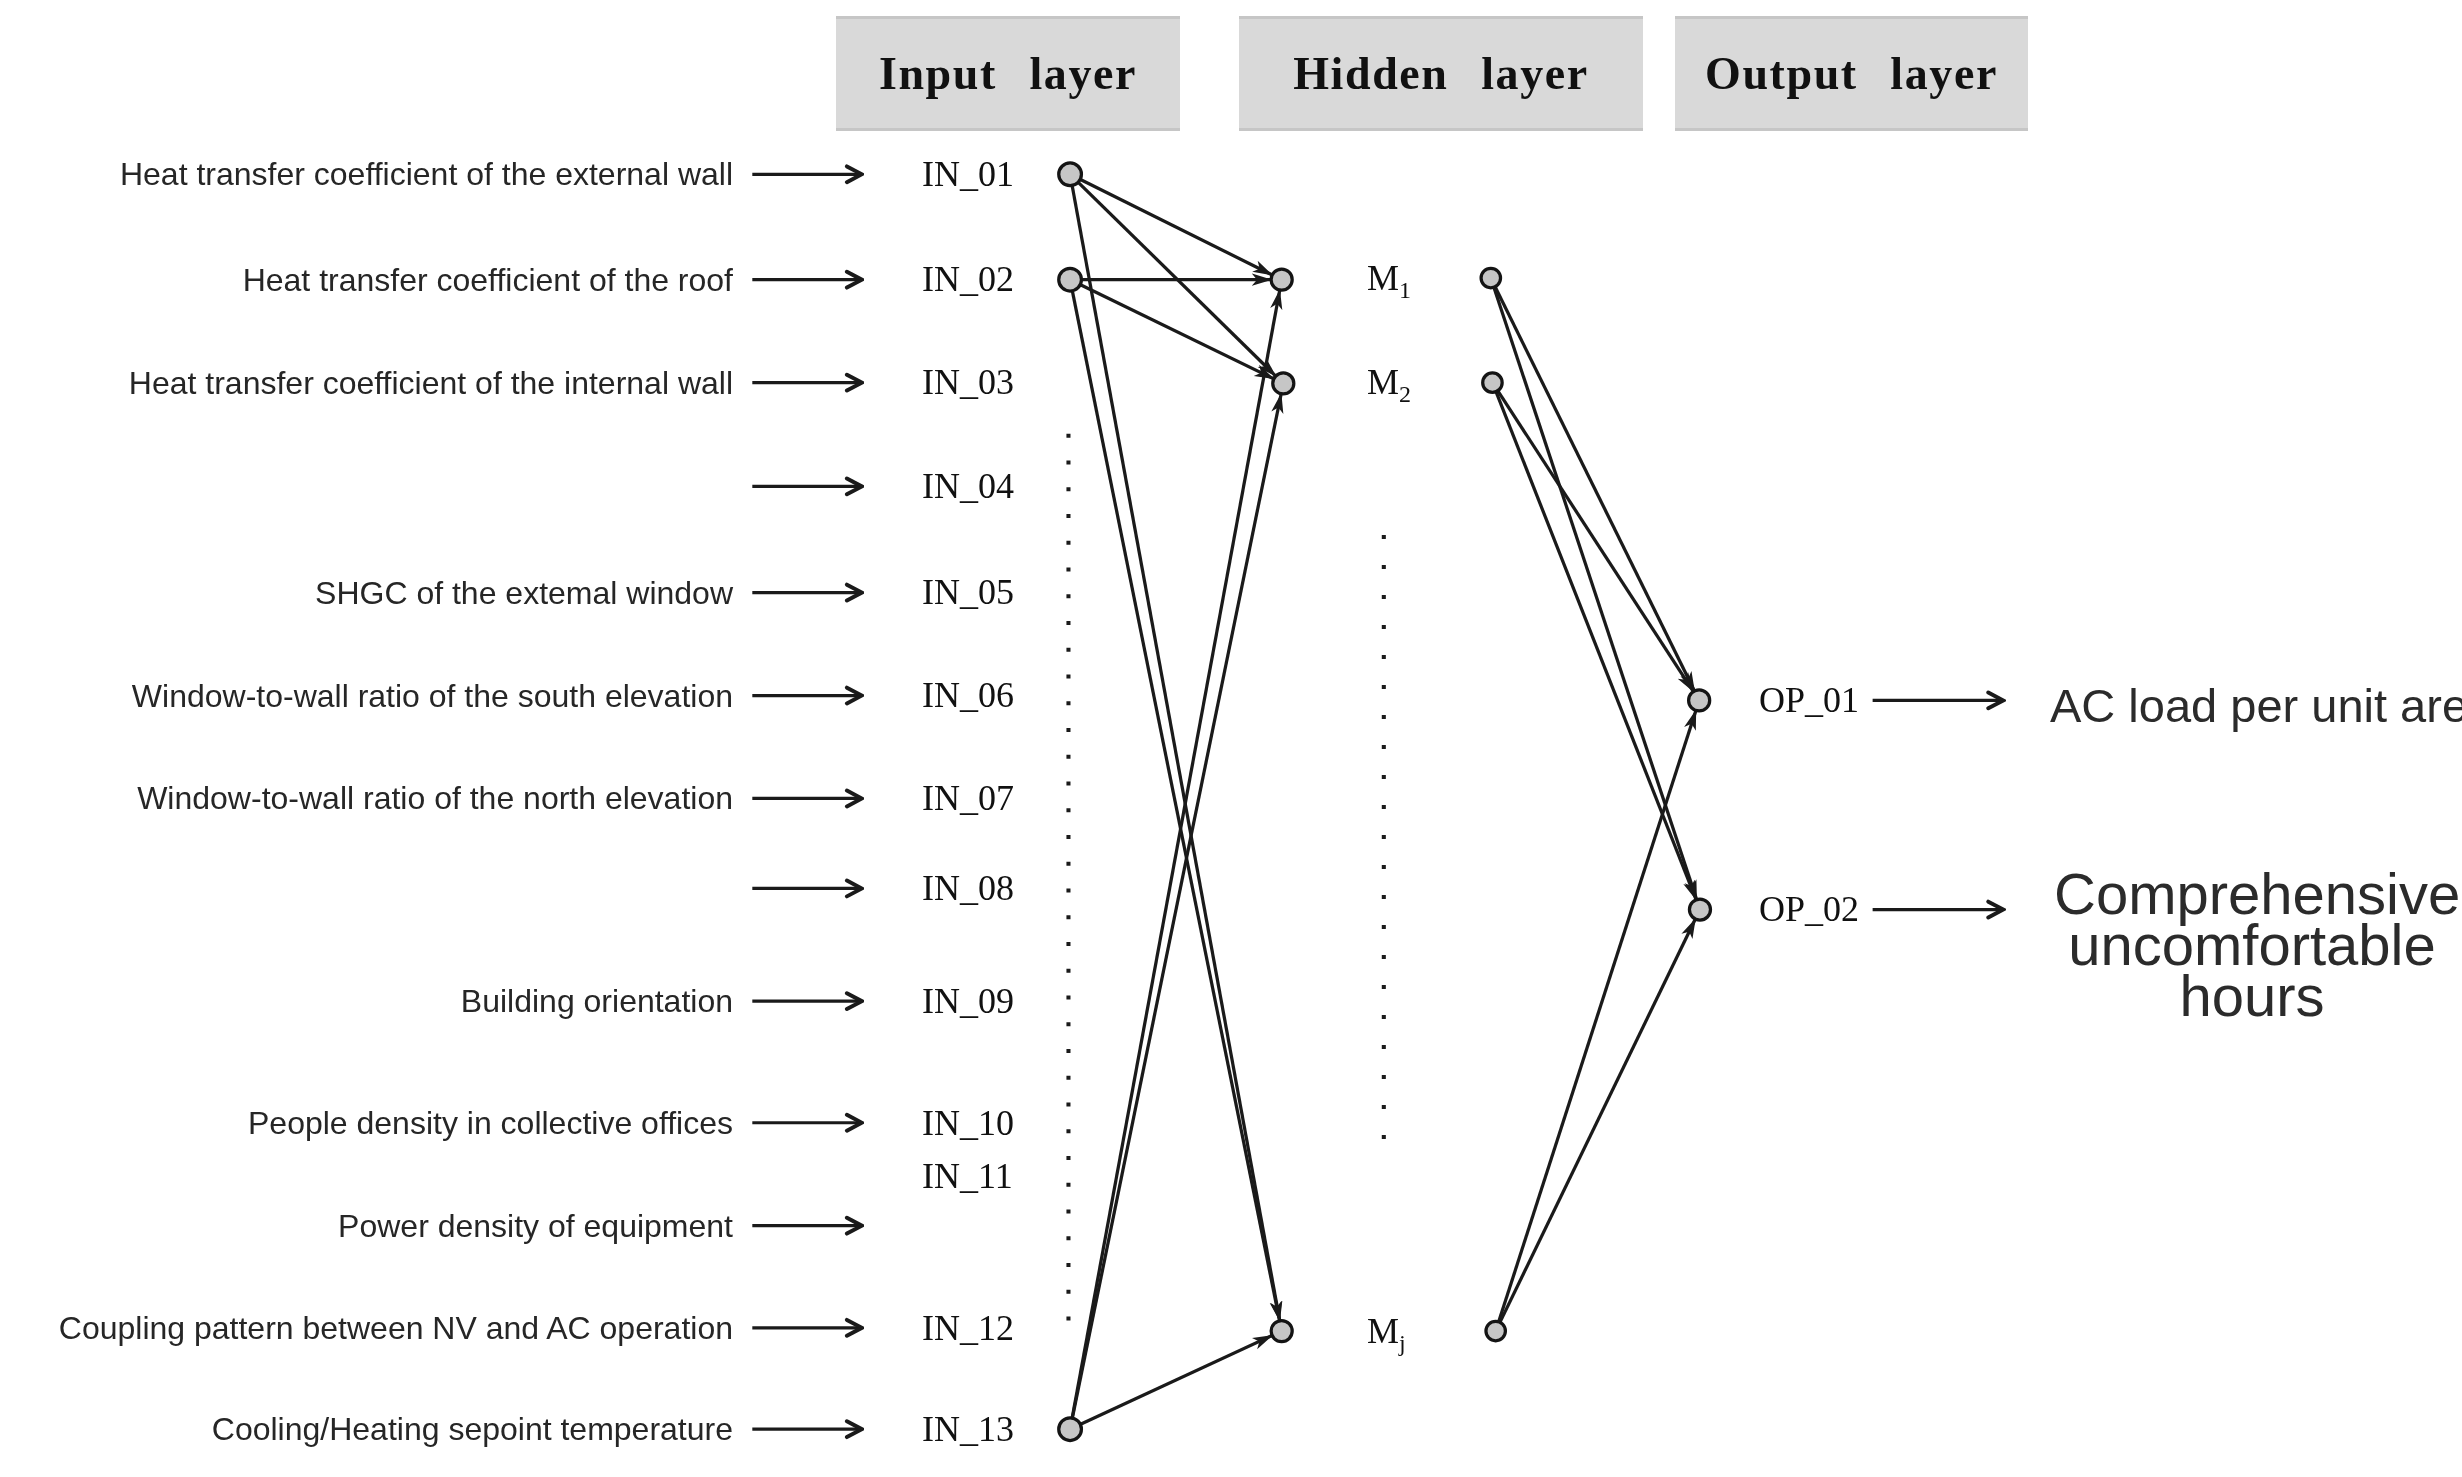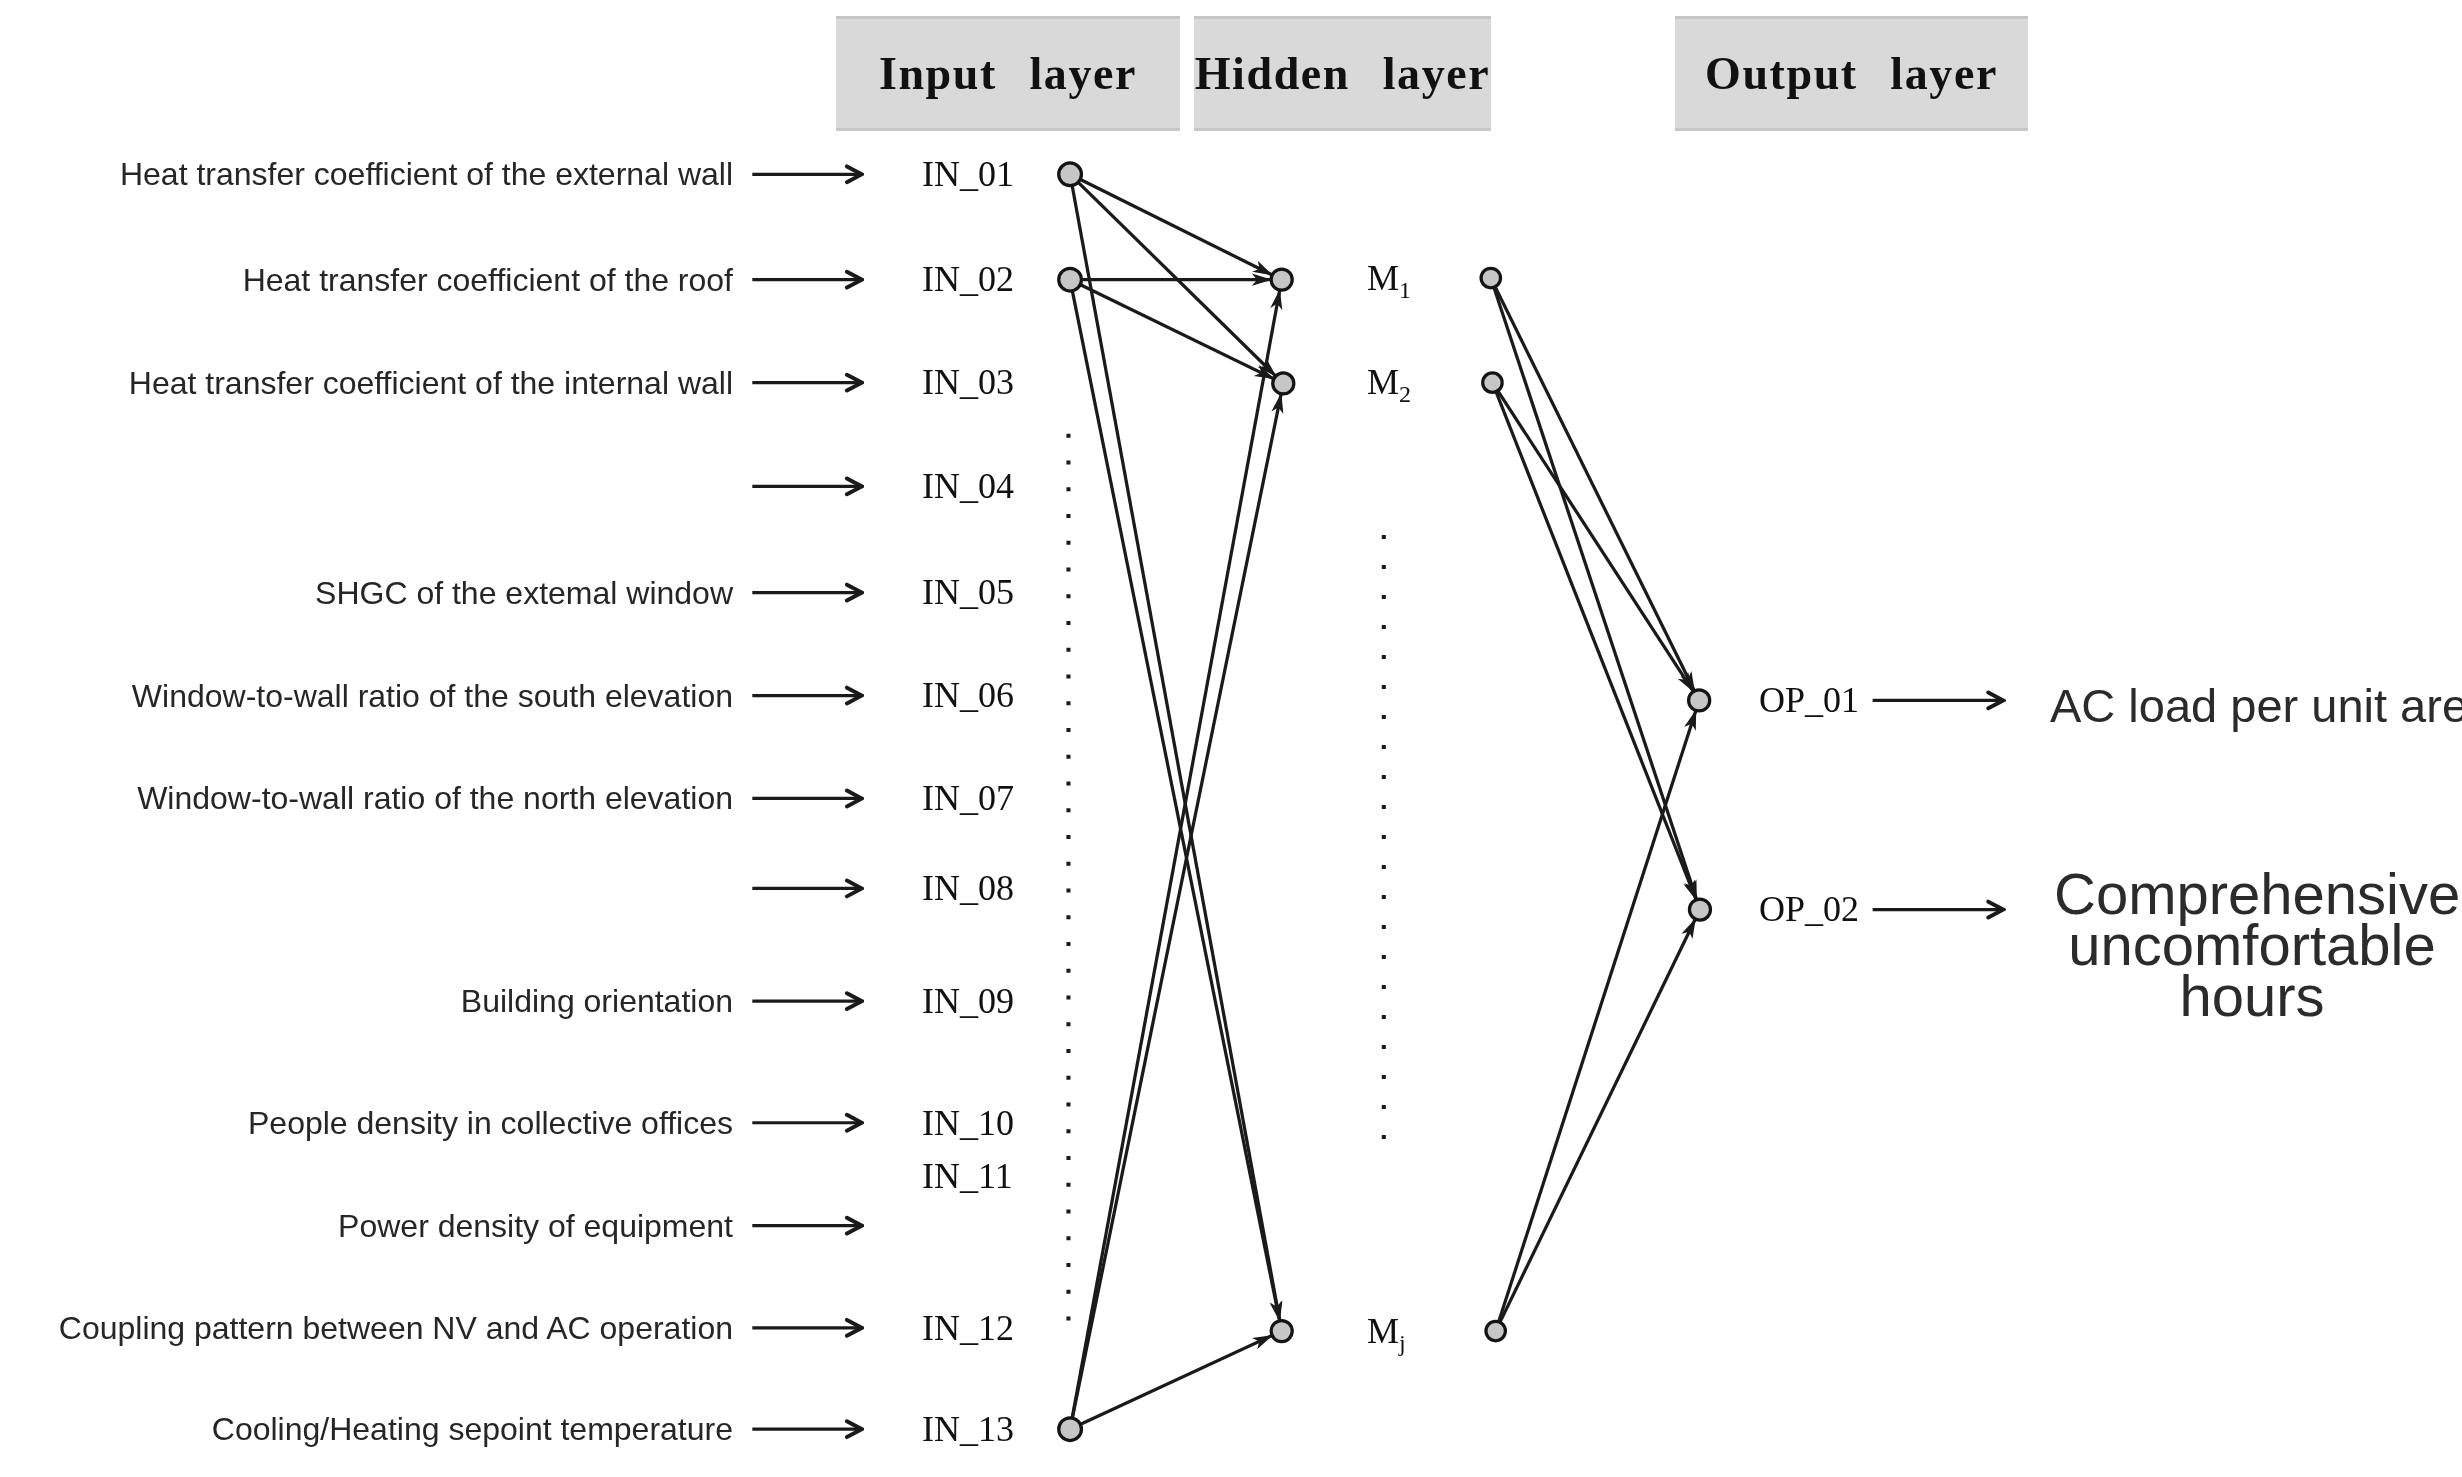--- a/index.html
+++ b/index.html
@@ -113,21 +113,21 @@
         <circle cx="1581" cy="1642" r="13" fill="#c6c6c6" stroke="#141414" stroke-width="4"></circle>
         <circle cx="1839" cy="343" r="12" fill="#c6c6c6" stroke="#141414" stroke-width="4"></circle>
         <circle cx="1841" cy="472" r="12" fill="#c6c6c6" stroke="#141414" stroke-width="4"></circle>
         <circle cx="1845" cy="1642" r="12" fill="#c6c6c6" stroke="#141414" stroke-width="4"></circle>
         <circle cx="2096" cy="864" r="13" fill="#c6c6c6" stroke="#141414" stroke-width="4"></circle>
         <circle cx="2097" cy="1122" r="13" fill="#c6c6c6" stroke="#141414" stroke-width="4"></circle>
       </g>
   </svg>
 
   <div class="hdr" style="left:836px;width:344px">Input layer</div>
-  <div class="hdr" style="left:1194px;width:297px">Hidden layer</div>
+  <div class="hdr" style="left:1239px;width:404px">Hidden layer</div>
   <div class="hdr" style="left:1675px;width:353px">Output layer</div>
 
   <div class="llabel" style="top:149px">Heat transfer coefficient of the external wall</div>
   <div class="llabel" style="top:255px">Heat transfer coefficient of the roof</div>
   <div class="llabel" style="top:358px">Heat transfer coefficient of the internal wall</div>
   <div class="llabel" style="top:568px">SHGC of the extemal window</div>
   <div class="llabel" style="top:671px">Window-to-wall ratio of the south elevation</div>
   <div class="llabel" style="top:773px">Window-to-wall ratio of the north elevation</div>
   <div class="llabel" style="top:976px">Building orientation</div>
   <div class="llabel" style="top:1098px">People density in collective offices</div>

